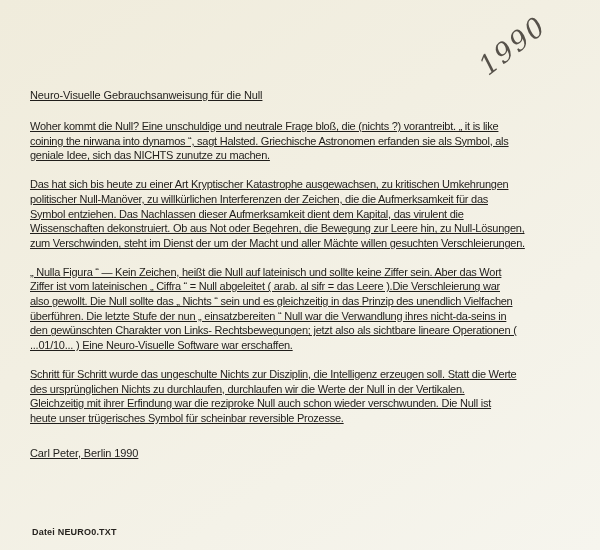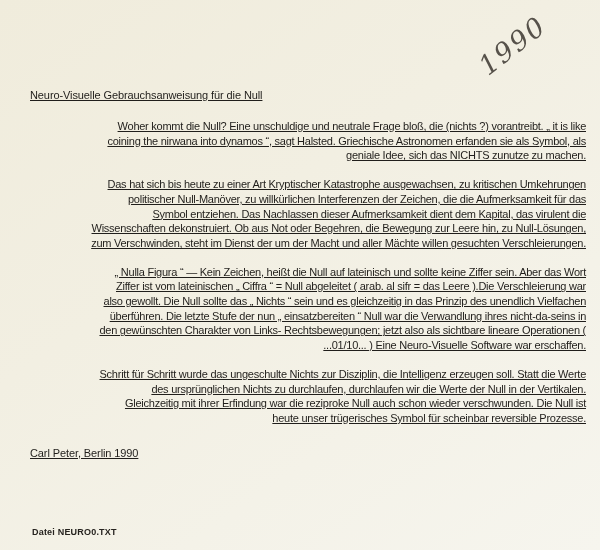--- a/index.html
+++ b/index.html
@@ -30,21 +30,20 @@
     letter-spacing: -0.1px;
     margin-bottom: 16px;
     font-weight: normal;
   }
   .para {
     font-size: 11px;
     line-height: 14.7px;
     letter-spacing: -0.25px;
     white-space: pre;
     margin: 0 0 14px 0;
-    text-align: right;
   }
   .signature {
     font-size: 11px;
     line-height: 15px;
     letter-spacing: -0.1px;
     margin-top: 20px;
   }
   .footer {
     position: absolute;
     left: 32px;

